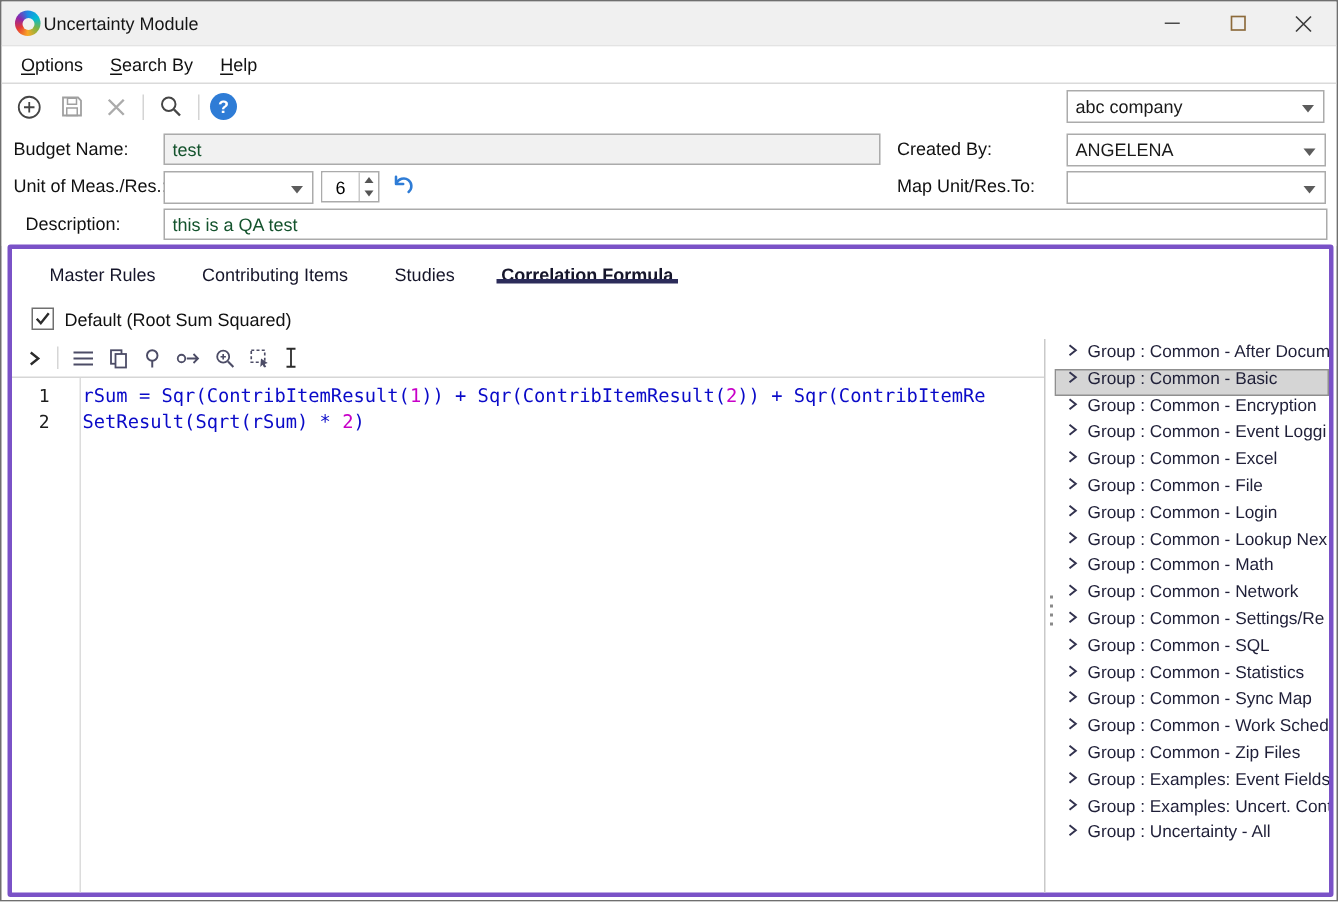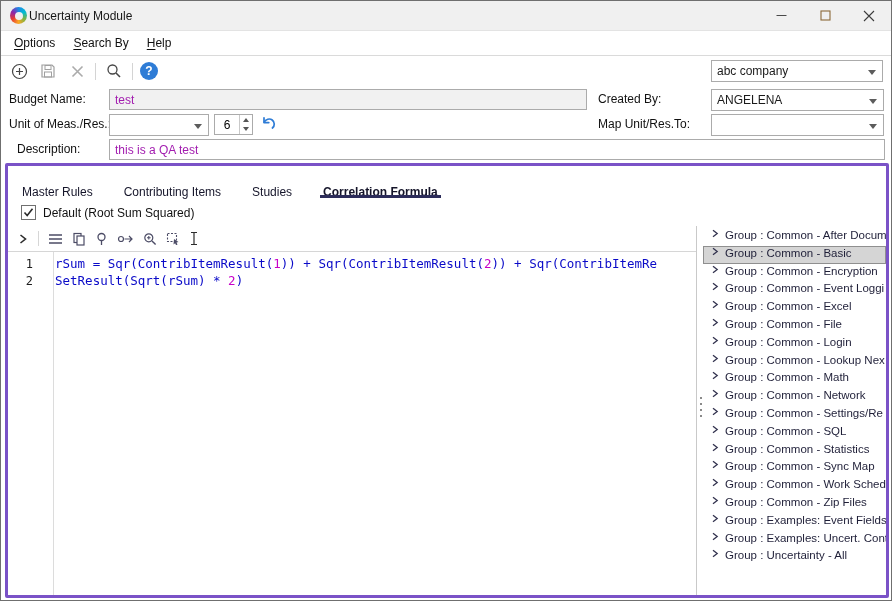--- a/index.html
+++ b/index.html
@@ -27,38 +27,38 @@
 
   
   .toolbar{height:30px;display:flex;align-items:center;padding:0 7px;gap:7px;position:relative;background:#fff}
   .tool-btn{width:22px;height:22px;display:flex;align-items:center;justify-content:center}
   .tb-sep{width:1px;height:17px;background:#d4d4d4}
   .help-btn{width:18px;height:18px;border-radius:50%;background:var(--help-blue,#2e7cd6);color:#fff;font-weight:bold;font-size:12px;display:flex;align-items:center;justify-content:center}
 
   
   .combo{height:22px;border:1px solid #ababab;background:#fff;display:flex;align-items:center;padding:0 18px 0 5px;font-size:12px;position:relative}
   .combo .arrow{position:absolute;right:6px;top:9px;width:0;height:0;border-left:4px solid transparent;border-right:4px solid transparent;border-top:5px solid #5c5c5c}
-  .txt{height:21px;border:1px solid #ababab;background:#fff;font-family:"Liberation Sans",sans-serif;font-size:12px;padding:0 5px;color:#a21caf}
+  .txt{height:21px;border:1px solid #ababab;background:#fff;font-family:"Liberation Sans",sans-serif;font-size:12px;padding:0 5px;color:#14532d}
   .txt.shaded{background:#f1f1f1}
 
   
   .form{position:relative;height:78px;background:#fff}
   .form .lbl{position:absolute;height:21px;line-height:21px;font-size:12px;color:#111}
   .abs{position:absolute}
 
   .spinner{position:absolute;display:flex;border:1px solid #ababab;background:#fff;height:21px}
   .spinner input{border:0;width:24px;text-align:center;font-size:12px;font-family:"Liberation Sans",sans-serif;outline:none}
   .spin-btns{width:13px;border-left:1px solid #c9c9c9;display:flex;flex-direction:column}
   .spin-btn{flex:1;display:flex;align-items:center;justify-content:center}
   .tri-up{width:0;height:0;border-left:3.5px solid transparent;border-right:3.5px solid transparent;border-bottom:4px solid #555}
   .tri-dn{width:0;height:0;border-left:3.5px solid transparent;border-right:3.5px solid transparent;border-top:4px solid #555}
 
   
   .main-panel{position:absolute;left:4px;top:162px;width:884px;height:435px;border:3px solid var(--accent-purple,#7a52c7);border-radius:2px;background:#fff;display:flex;flex-direction:column}
-  .tabs{height:33px;display:flex;align-items:flex-end;padding-left:12px;gap:27px;flex:none}
+  .tabs{height:33px;display:flex;align-items:center;padding-left:23px;gap:27px;flex:none}
   .tab{display:flex;align-items:center;font-size:12px;color:#15152a;position:relative;padding:0 2px}
   .tab.active{font-weight:bold}
   .tab.active::after{content:"";position:absolute;left:-1px;right:-1px;bottom:1px;height:3px;background:#2c2c5a}
   .check-row{height:27px;display:flex;align-items:center;padding-left:13px;gap:7px;flex:none}
   .checkbox{width:15px;height:15px;border:1px solid #707070;background:#fff;display:flex;align-items:center;justify-content:center}
   .check-label{font-size:12px;color:#111}
 
   .content{flex:1;display:flex;min-height:0}
   .editor-pane{flex:1;display:flex;flex-direction:column;min-width:0}
   .editor-toolbar{height:26px;border-bottom:1px solid #d6d6d6;display:flex;align-items:center;padding-left:9px;gap:9px;flex:none}

